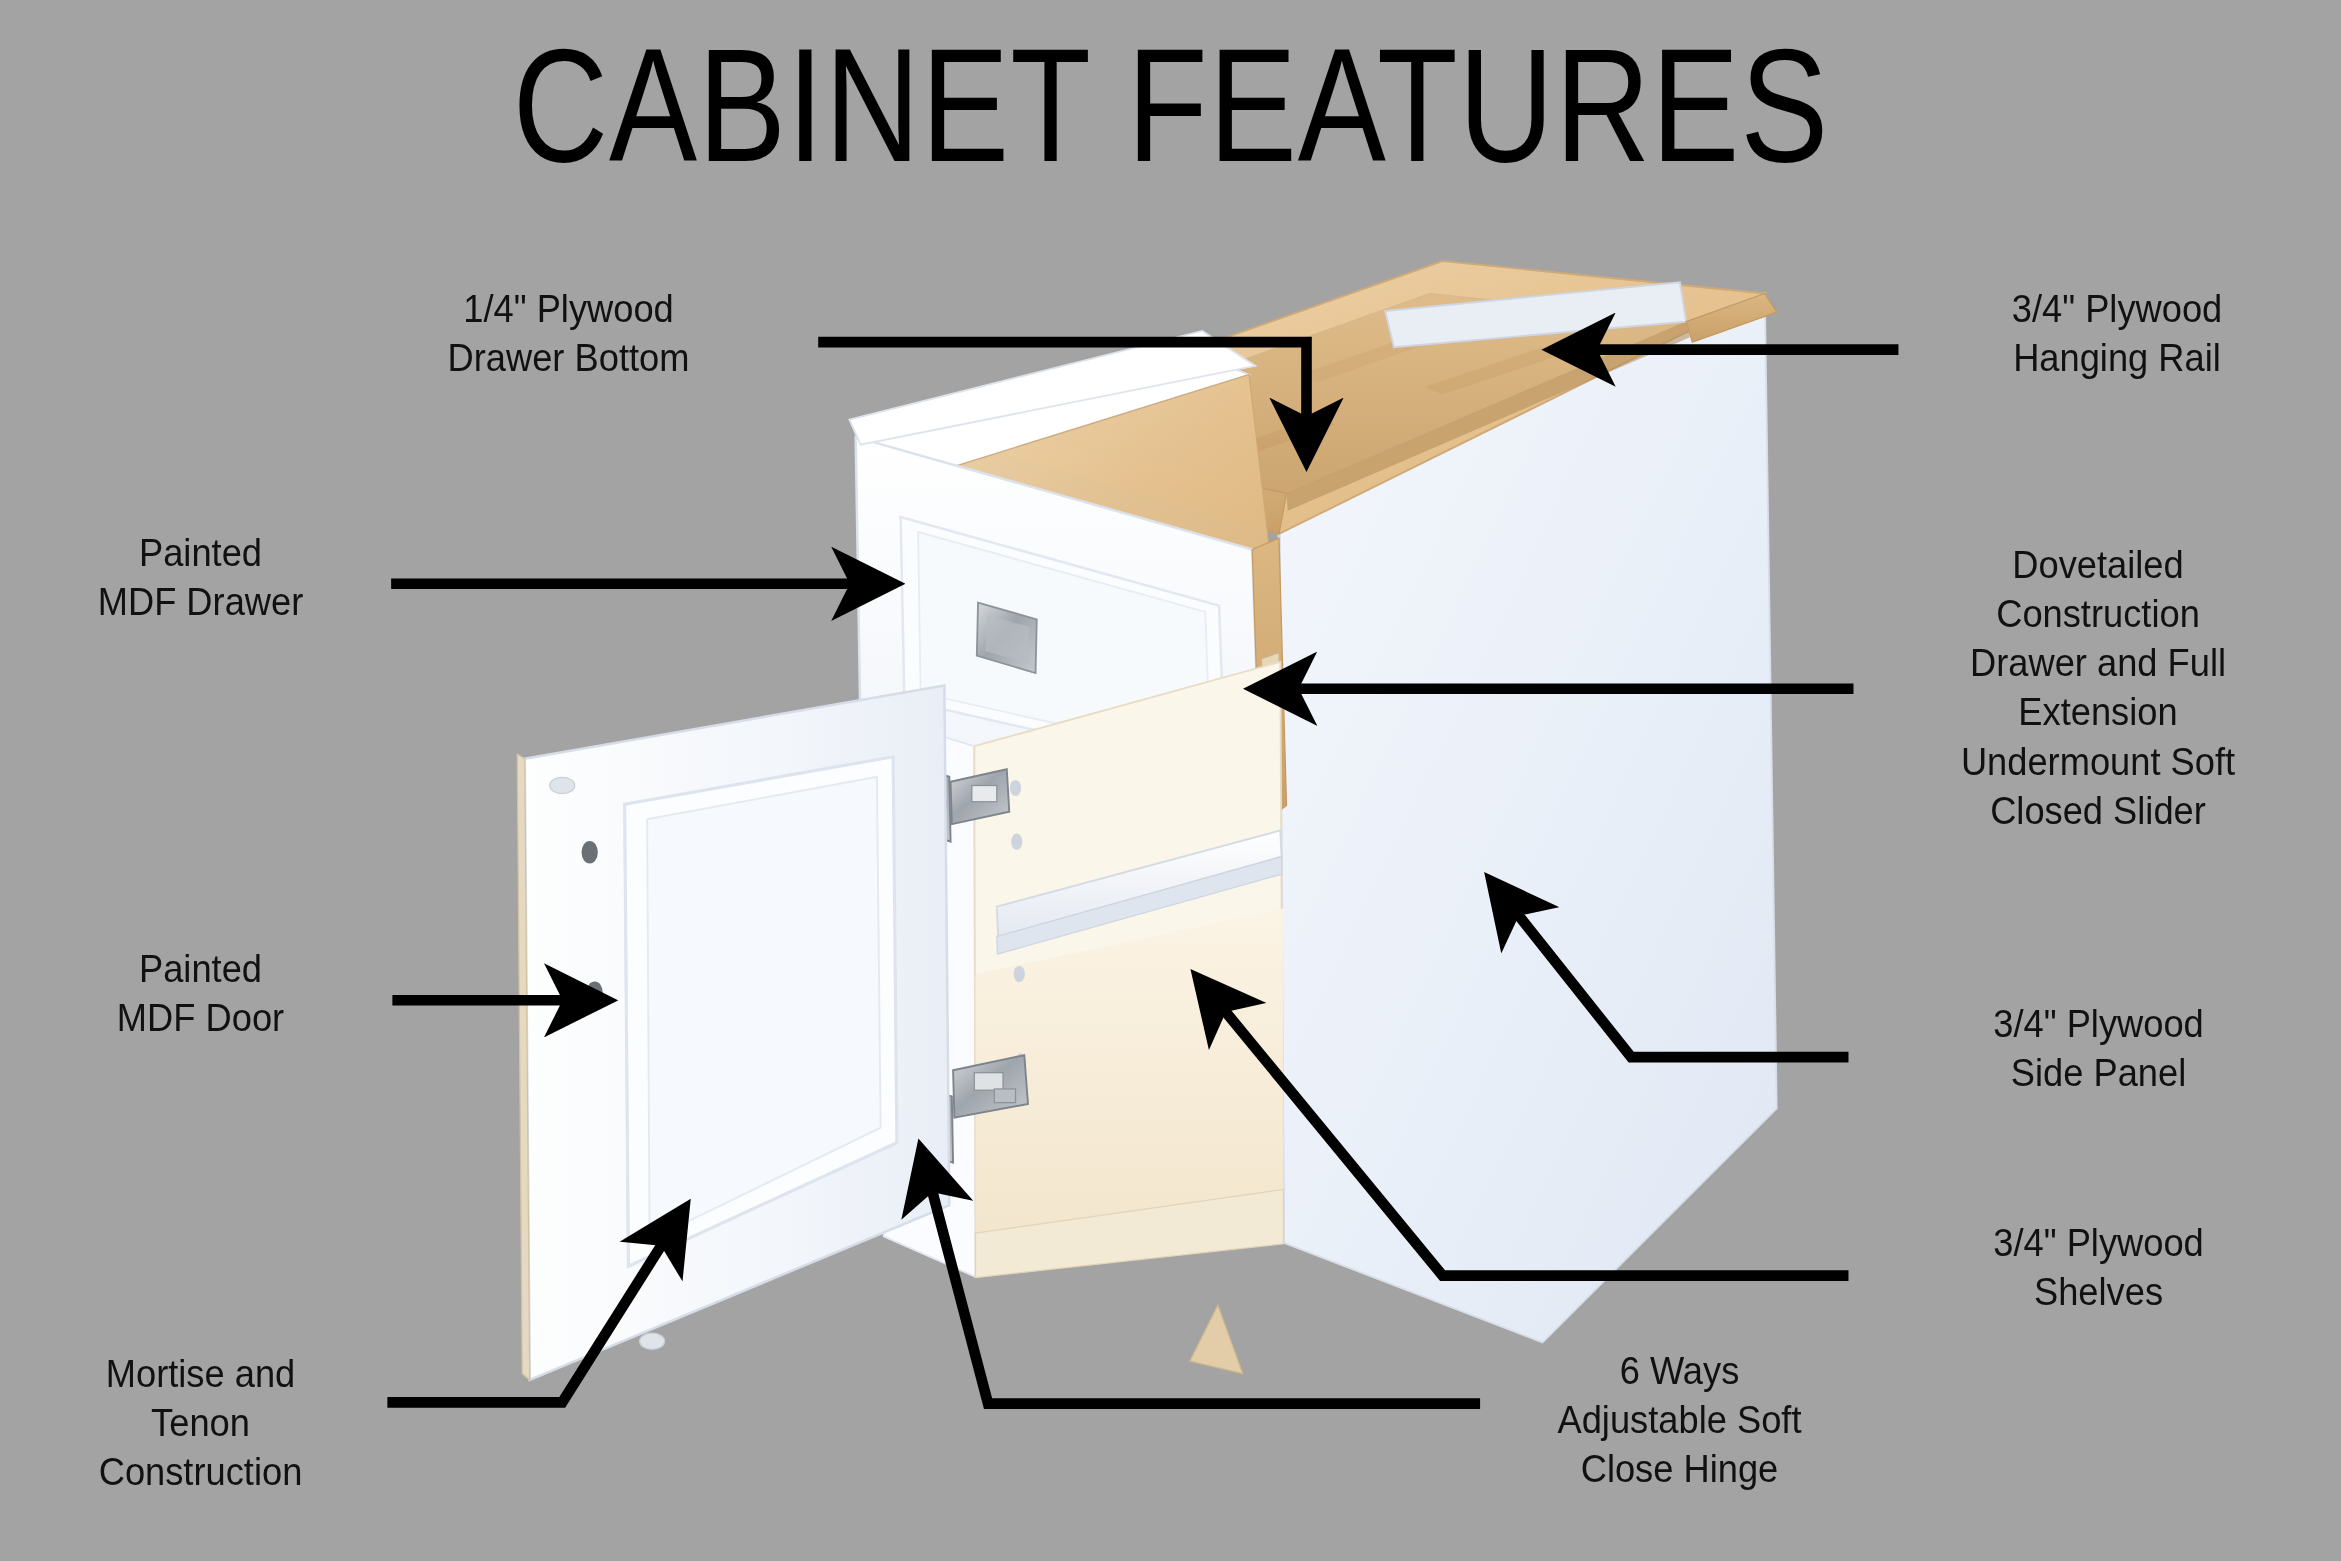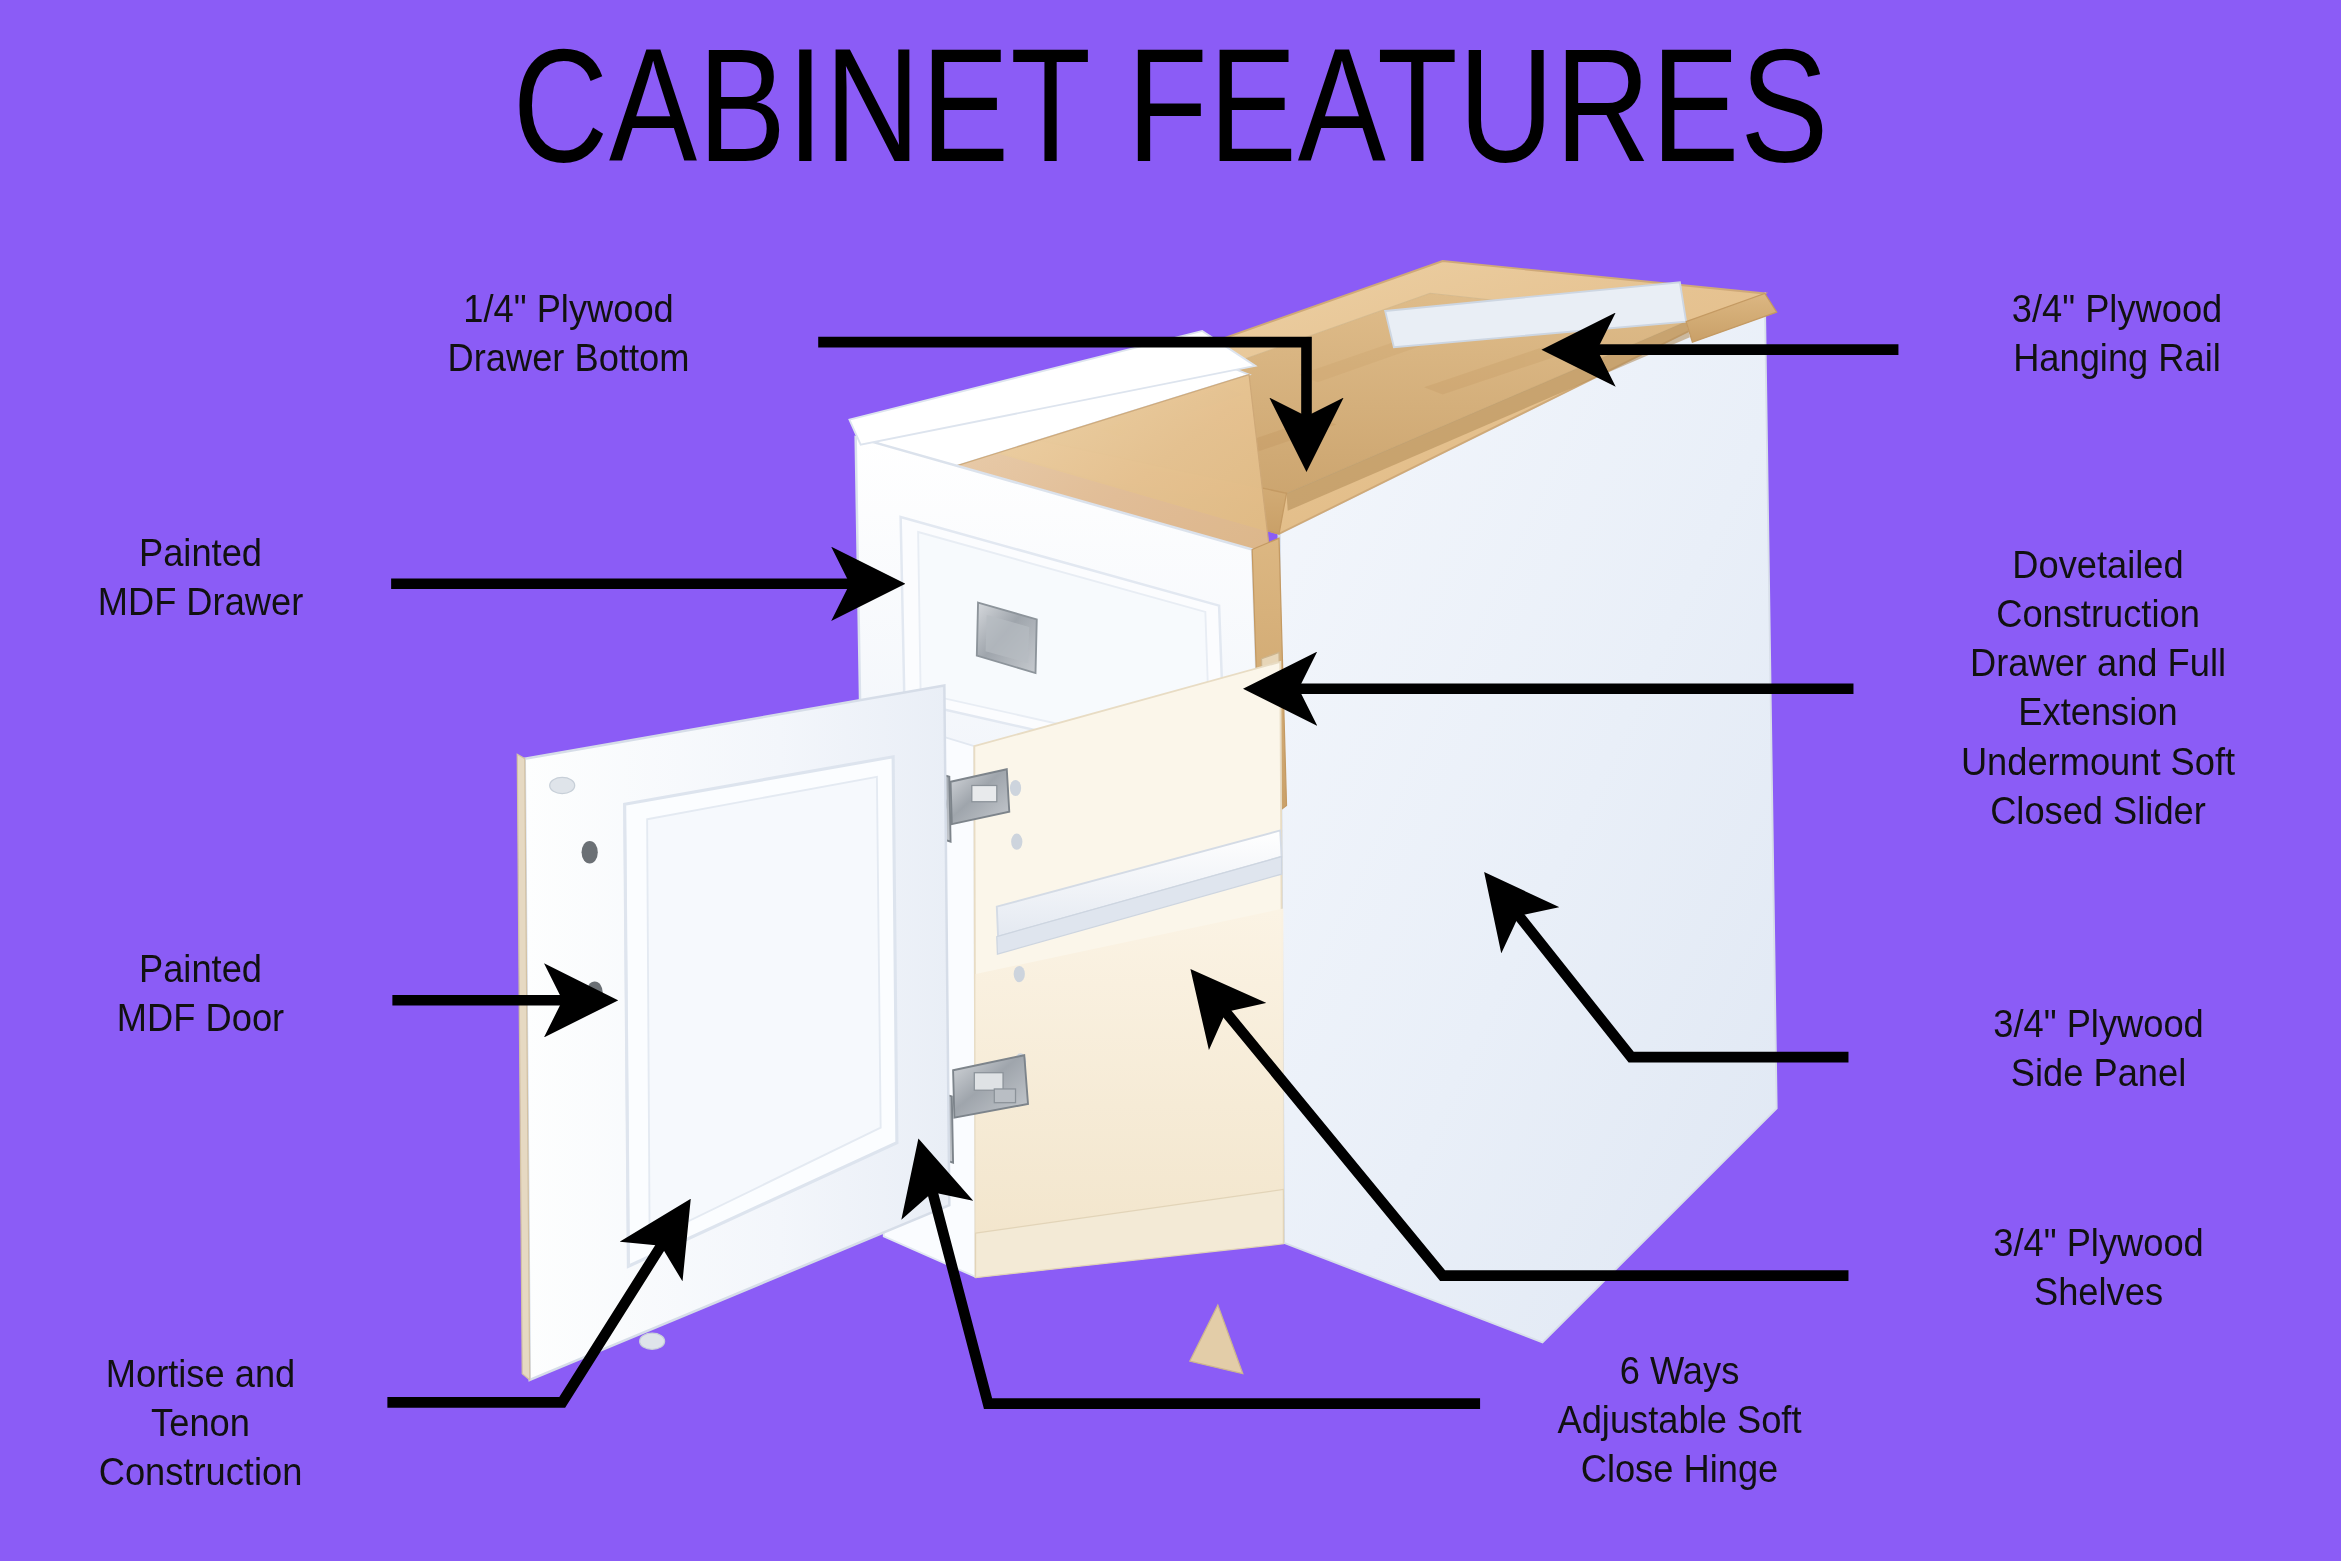--- a/index.html
+++ b/index.html
@@ -2,21 +2,21 @@
 <html style="font-size:10px"><head>
 <meta charset="utf-8">
 <title>Cabinet Features</title>
 <style>
   html,body{margin:0;padding:0;background:#ffffff;}
   body{
     width:2342px;height:1561px;overflow:hidden;
     font-family:"Liberation Sans","DejaVu Sans",sans-serif;
     color:#000000;
   }
-  #stage{position:relative;width:2342px;height:1561px;background:#8b5cf6;}
+  #stage{position:relative;width:2342px;height:1561px;background:#a3a3a3;}
 
   
   #title{
     position:absolute;left:0;top:25px;width:2342px;
     text-align:center;
     font-size:161px;
     line-height:1.0;
     font-weight:400;
     letter-spacing:1.2px;
     transform:scaleX(0.82);

